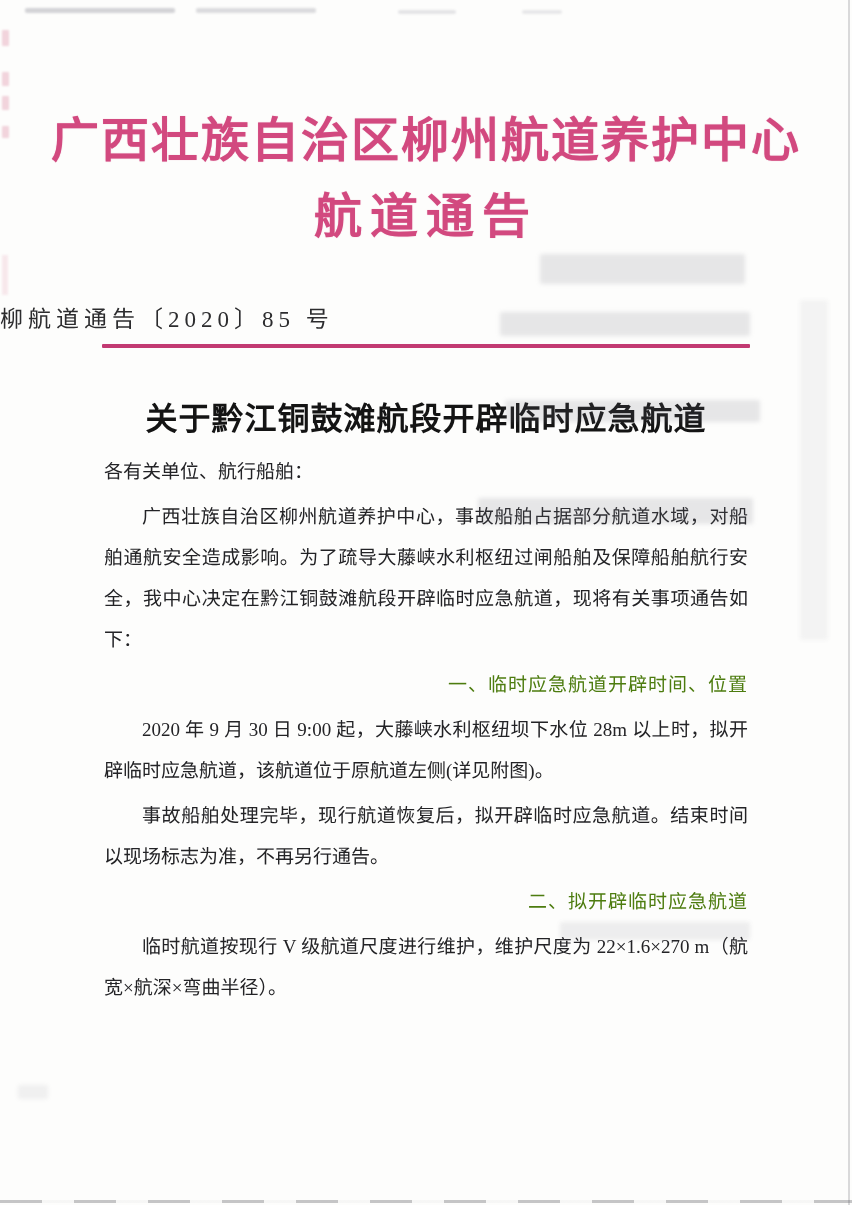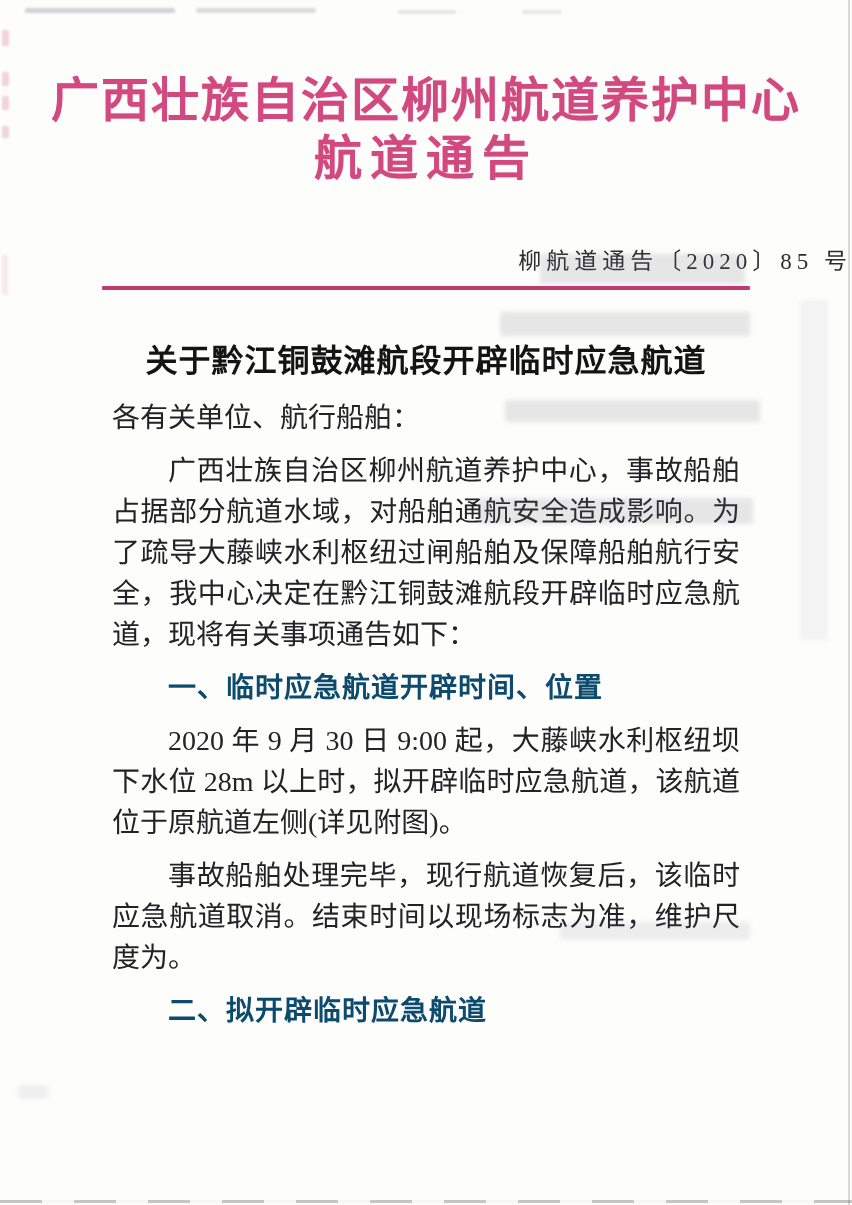--- a/index.html
+++ b/index.html
@@ -11,39 +11,40 @@
   .page {
     position: relative;
     width: 852px;
     height: 1205px;
     margin: 0 auto;
     background: #fdfdfc;
     overflow: hidden;
     font-family: "Liberation Serif", "DejaVu Serif", serif;
     color: #1e1e20;
     box-sizing: border-box;
-    padding-top: 72px;
+    padding-top: 112px;
   }
 
   
   .org-title {
     text-align: center;
     font-weight: bold;
     font-size: 48px;
     line-height: 58px;
     letter-spacing: 2px;
     color: #d2497f;
     text-shadow: 0 0 1px rgba(210, 73, 127, 0.45);
   }
   .org-title.line2 {
+    margin-top: 18px;
     letter-spacing: 8px;
   }
   .doc-number {
     margin-top: 54px;
-    text-align: right;
+    text-align: left;
     font-size: 23px;
     letter-spacing: 5px;
     color: #2c2c2e;
   }
   .rule {
     width: 648px;
     height: 4px;
     margin: 10px auto 0;
     background: #c23a72;
     border-radius: 1px;
@@ -61,35 +62,36 @@
   }
 
   
   .body-main {
     width: 652px;
     margin: 38px auto 0;
   }
   .salutation,
   .para,
   .section-heading {
-    margin: 12px;
-    font-size: 28px;
+    margin: 4px;
+    font-size: 19px;
     line-height: 41px;
     color: #232326;
   }
   .para {
     text-indent: 2em;
     text-align: justify;
   }
   .section-heading {
     text-indent: 2em;
-    font-weight: bold;
+    font-weight: normal;
     letter-spacing: 1px;
-    color: #0c4a6e;
+    color: #4d7c0f;
     font-family: "Liberation Sans", "DejaVu Sans", sans-serif;
+    text-align: right;
   }
 
   
   .artifact {
     position: absolute;
     pointer-events: none;
   }
   .ghost {
     background: rgba(115, 115, 122, 0.16);
     filter: blur(2px);
@@ -165,19 +167,20 @@
     </h2>
 
     <p class="salutation">各有关单位、航行船舶：</p>
 
     <p class="para">广西壮族自治区柳州航道养护中心，事故船舶占据部分航道水域，对船舶通航安全造成影响。为了疏导大藤峡水利枢纽过闸船舶及保障船舶航行安全，我中心决定在黔江铜鼓滩航段开辟临时应急航道，现将有关事项通告如下：</p>
 
     <p class="section-heading">一、临时应急航道开辟时间、位置</p>
 
     <p class="para">2020 年 9 月 30 日 9:00 起，大藤峡水利枢纽坝下水位 28m 以上时，拟开辟临时应急航道，该航道位于原航道左侧(详见附图)。</p>
 
-    <p class="para">事故船舶处理完毕，现行航道恢复后，该临时应急航道取消。结束时间以现场标志为准，维护尺度为。</p>
+    <p class="para">事故船舶处理完毕，现行航道恢复后，拟开辟临时应急航道。结束时间以现场标志为准，不再另行通告。</p>
 
     <p class="section-heading">二、拟开辟临时应急航道</p>
 
+    <p class="para">临时航道按现行 V 级航道尺度进行维护，维护尺度为 22×1.6×270 m（航宽×航深×弯曲半径）。</p>
   </main>
 
 </div>
 
 </body></html>

